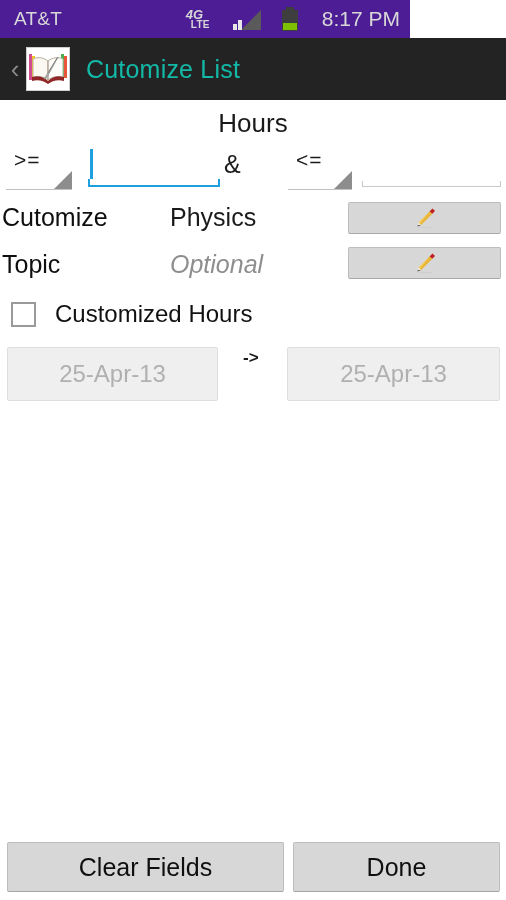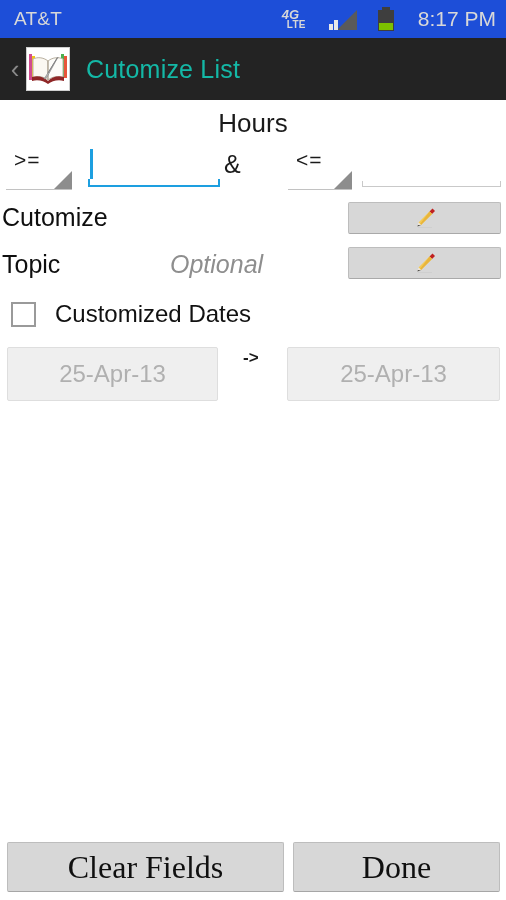--- a/index.html
+++ b/index.html
@@ -13,23 +13,23 @@
     position: relative;
     overflow: hidden;
     font-family: "Liberation Sans", sans-serif;
     -webkit-font-smoothing: antialiased;
   }
 
   
   .status-bar {
     position: absolute;
     top: 0; left: 0;
-    width: 506px;
+    width: 410px;
     height: 38px;
-    background: #1d4ed8;
+    background: #4c1d95;
     display: flex;
     align-items: center;
     box-sizing: border-box;
     padding: 0 10px 0 14px;
   }
   .carrier {
     color: #d8d8d8;
     font-size: 19px;
     letter-spacing: .2px;
     flex: 0 0 auto;
@@ -346,24 +346,23 @@
     top: 8px;
     height: 50px;
     background: #d7d7d7;
     border: 1px solid #bdbdbd;
     border-bottom-color: #a6a6a6;
     border-radius: 2px;
     box-sizing: border-box;
     display: flex;
     align-items: center;
     justify-content: center;
-    font-size: 32px;
+    font-size: 25px;
     color: #0f0f0f;
     cursor: pointer;
-    font-family: Liberation Serif, serif;
   }
 </style>
 </head>
 <body>
 
 <div class="status-bar">
   <div class="carrier">AT&amp;T</div>
   <div class="status-right">
     <div class="net-4glte">
       <span class="big">4G</span>
@@ -430,20 +429,21 @@
   </div>
 
   <div class="u-input idle" style="left:362px; top:45px; width:139px;">
     <span class="u-val"></span>
     <div class="tick-l"></div>
     <div class="ul"></div>
     <div class="tick-r"></div>
   </div>
 
   <div class="row-label" style="left:2px; top:103px;">Cutomize</div>
+  <div class="row-value" style="left:170px; top:103px;">Physics</div>
   <div class="edit-btn" style="left:348px; top:102px; width:153px; height:32px;">
     <div class="pencil">
       <svg width="26" height="26" viewBox="0 0 26 26">
         <path d="M20.5 3.5 L23 6 L20 9 L17.5 6.5 Z" fill="#c02020"></path>
         <path d="M17.5 6.5 L20 9 L9 20 L6.5 17.5 Z" fill="#f5cb54"></path>
         <path d="M17.5 6.5 L20 9 L9 20 L8 19 Z" fill="#e8b53c"></path>
         <path d="M6.5 17.5 L9 20 L5.5 21.5 Z" fill="#efe7d6"></path>
         <path d="M5.8 20.2 L9 20 L5.5 21.5 Z" fill="#2b2b2b"></path>
         <line x1="6" y1="22.5" x2="20" y2="22.5" stroke="#cfcfcf" stroke-width="1"></line>
       </svg>
@@ -460,21 +460,21 @@
         <path d="M17.5 6.5 L20 9 L9 20 L8 19 Z" fill="#e8b53c"></path>
         <path d="M6.5 17.5 L9 20 L5.5 21.5 Z" fill="#efe7d6"></path>
         <path d="M5.8 20.2 L9 20 L5.5 21.5 Z" fill="#2b2b2b"></path>
         <line x1="6" y1="22.5" x2="20" y2="22.5" stroke="#cfcfcf" stroke-width="1"></line>
       </svg>
     </div>
   </div>
 
   <div class="chk-row" style="left:11px; top:200px;">
     <div class="chk-box"></div>
-    <div class="chk-label">Customized Dates</div>
+    <div class="chk-label">Customized Hours</div>
   </div>
 
   <div class="date-btn" style="left:7px; top:247px; width:211px;">25-Apr-13</div>
   <div class="arrow-sep" style="left:243px; top:248px;">-&gt;</div>
   <div class="date-btn" style="left:287px; top:247px; width:213px;">25-Apr-13</div>
 
   <div class="footer">
     <div class="footer-btn" style="left:7px; width:277px;">Clear Fields</div>
     <div class="footer-btn" style="left:293px; width:207px;">Done</div>
   </div>

